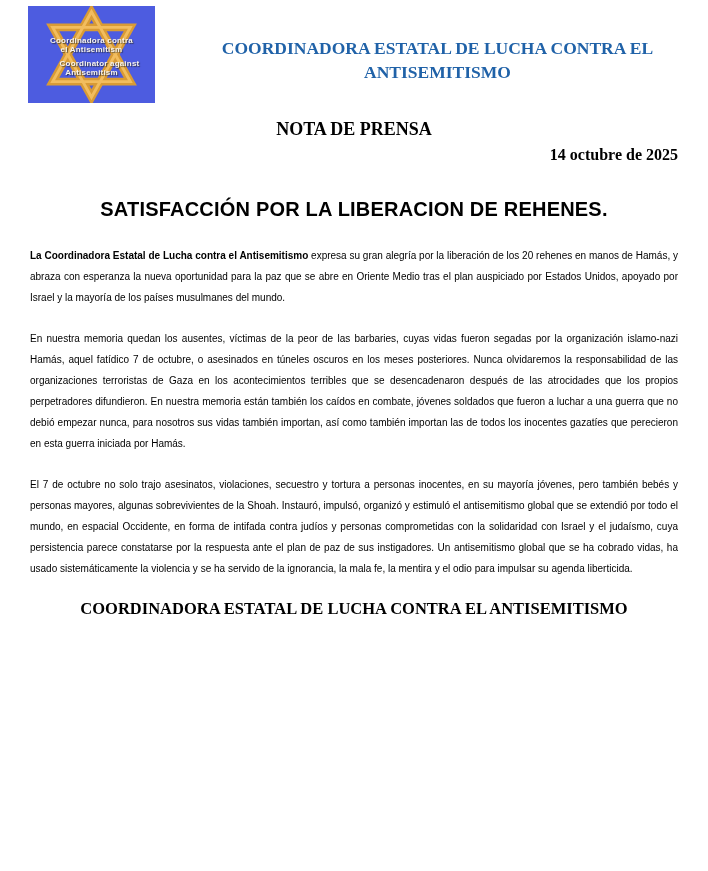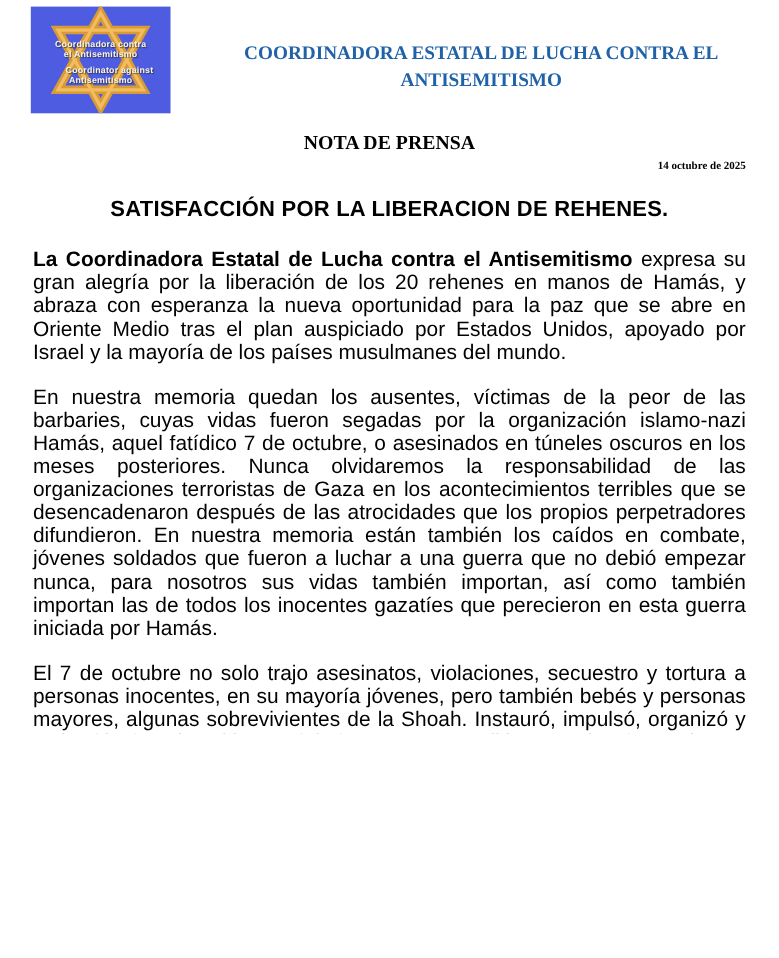--- a/index.html
+++ b/index.html
@@ -45,36 +45,36 @@
   .press-note {
     text-align:center;
     font-family:"Liberation Serif", serif;
     font-weight:bold; font-size:18px;
     margin-top:16px;
   }
   .date-line {
     text-align:right;
     padding-right:30px;
     font-family:"Liberation Serif", serif;
-    font-weight:bold; font-size:10px;
+    font-weight:bold; font-size:16px;
     margin-top:6px;
   }
   
   .headline {
     text-align:center;
     font-weight:bold;
     font-size:20px;
-    margin-top:22px;
+    margin-top:34px;
     letter-spacing:.2px;
   }
   .headline.second { margin-top:24px; }
   
   .body-text { margin:24px 30px 0 30px; }
   .body-text p {
-    font-size:19px; line-height:21px;
+    font-size:10px; line-height:21px;
     text-align:justify;
     margin-bottom:20px;
   }
   .body-text .lead { font-weight:bold; }
   
   .footer { text-align:center; margin-top:6px; }
   .footer-org {
     font-family:"Liberation Serif", serif;
     font-weight:bold; font-size:16.5px;
   }
@@ -87,23 +87,23 @@
   <div class="header">
     <div class="logo">
       <svg viewBox="0 0 100 100" aria-hidden="true">
         <polygon points="50,6 10,78 90,78" fill="none" stroke="#d99b35" stroke-width="8" stroke-linejoin="miter"></polygon>
         <polygon points="50,94 10,22 90,22" fill="none" stroke="#d99b35" stroke-width="8" stroke-linejoin="miter"></polygon>
         <polygon points="50,6 10,78 90,78" fill="none" stroke="#f2bd5e" stroke-width="3" stroke-linejoin="miter"></polygon>
         <polygon points="50,94 10,22 90,22" fill="none" stroke="#f2bd5e" stroke-width="3" stroke-linejoin="miter"></polygon>
       </svg>
       <div class="logo-text">
         <div>Coordinadora contra</div>
-        <div>el Antisemitismo</div>
+        <div>el Antisemitism</div>
         <div class="grp2">Coordinator against</div>
-        <div>Antisemitismo</div>
+        <div>Antisemitism</div>
       </div>
     </div>
     <div class="title-wrap">
       <div class="org-title">COORDINADORA ESTATAL DE LUCHA CONTRA EL ANTISEMITISMO</div>
     </div>
   </div>
 
   <div class="press-note">NOTA DE PRENSA</div>
 
   <div class="date-line">14 octubre de 2025</div>

